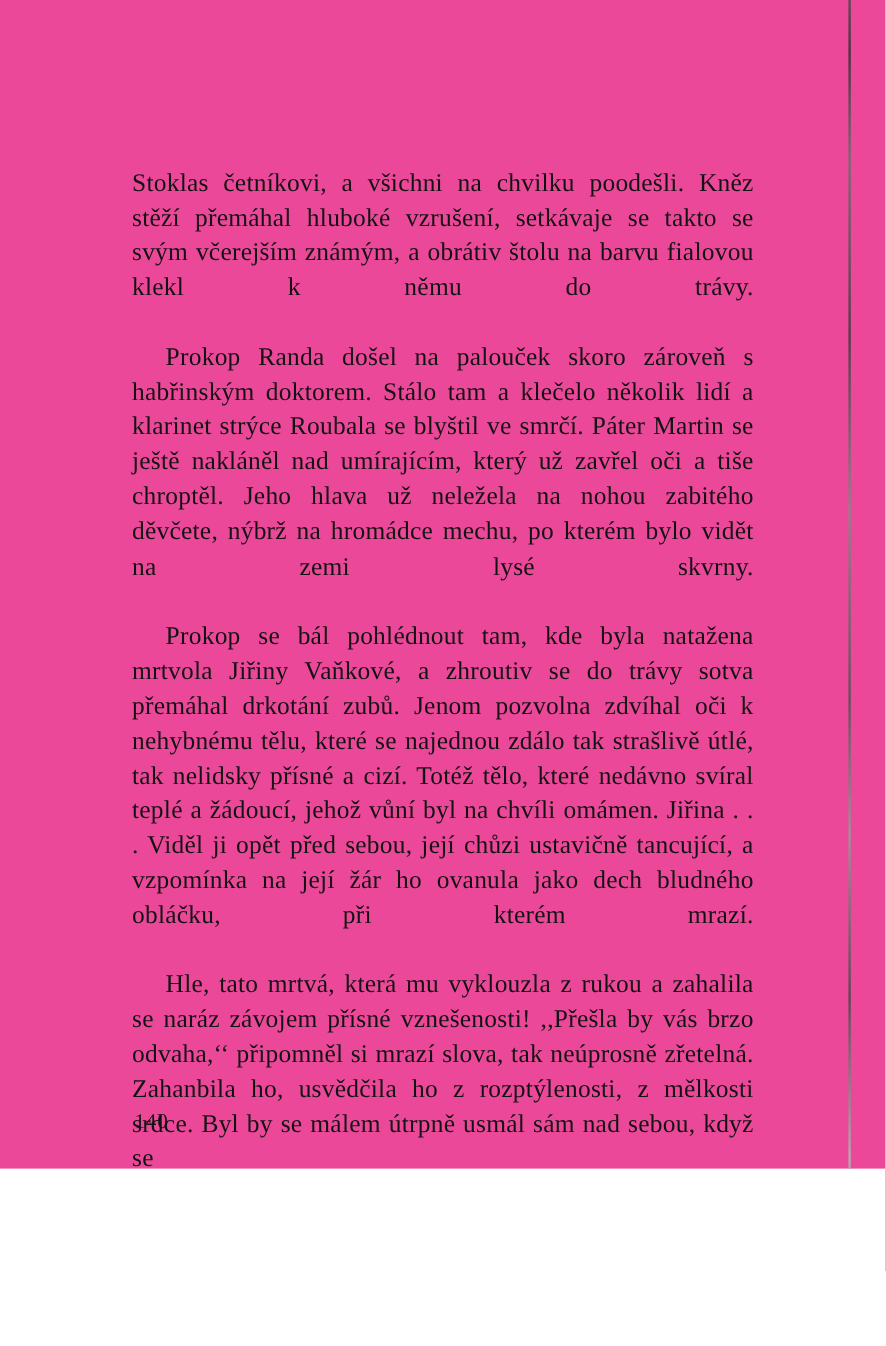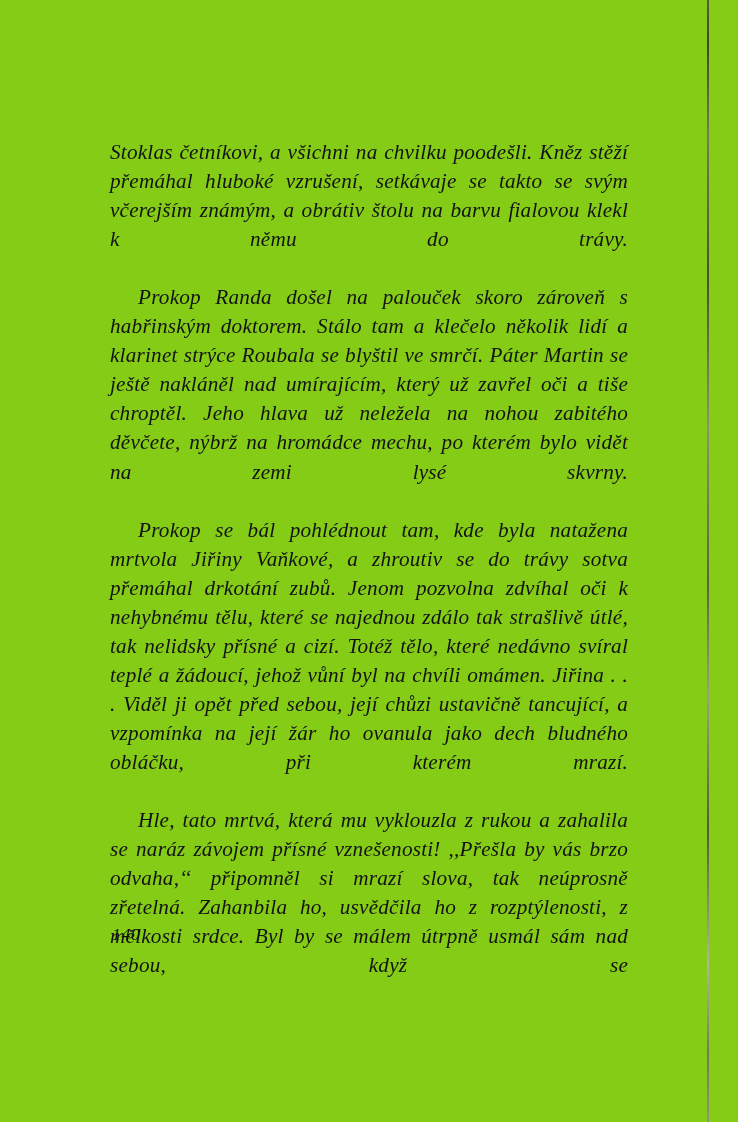--- a/index.html
+++ b/index.html
@@ -9,24 +9,23 @@
   }
 
   body {
     font-family: "Liberation Serif", "DejaVu Serif", serif;
     -webkit-font-smoothing: antialiased;
   }
 
   #page {
     position: relative;
     width: 738px;
-    height: 1122px;
-    background: #84cc16;
+    height: 974px;
+    background: #ec4899;
     overflow: hidden;
-    font-style: italic;
   }
 
   
   #scan-edge {
     position: absolute;
     top: 0;
     left: 707px;
     width: 2px;
     height: 1122px;
     background: linear-gradient(

